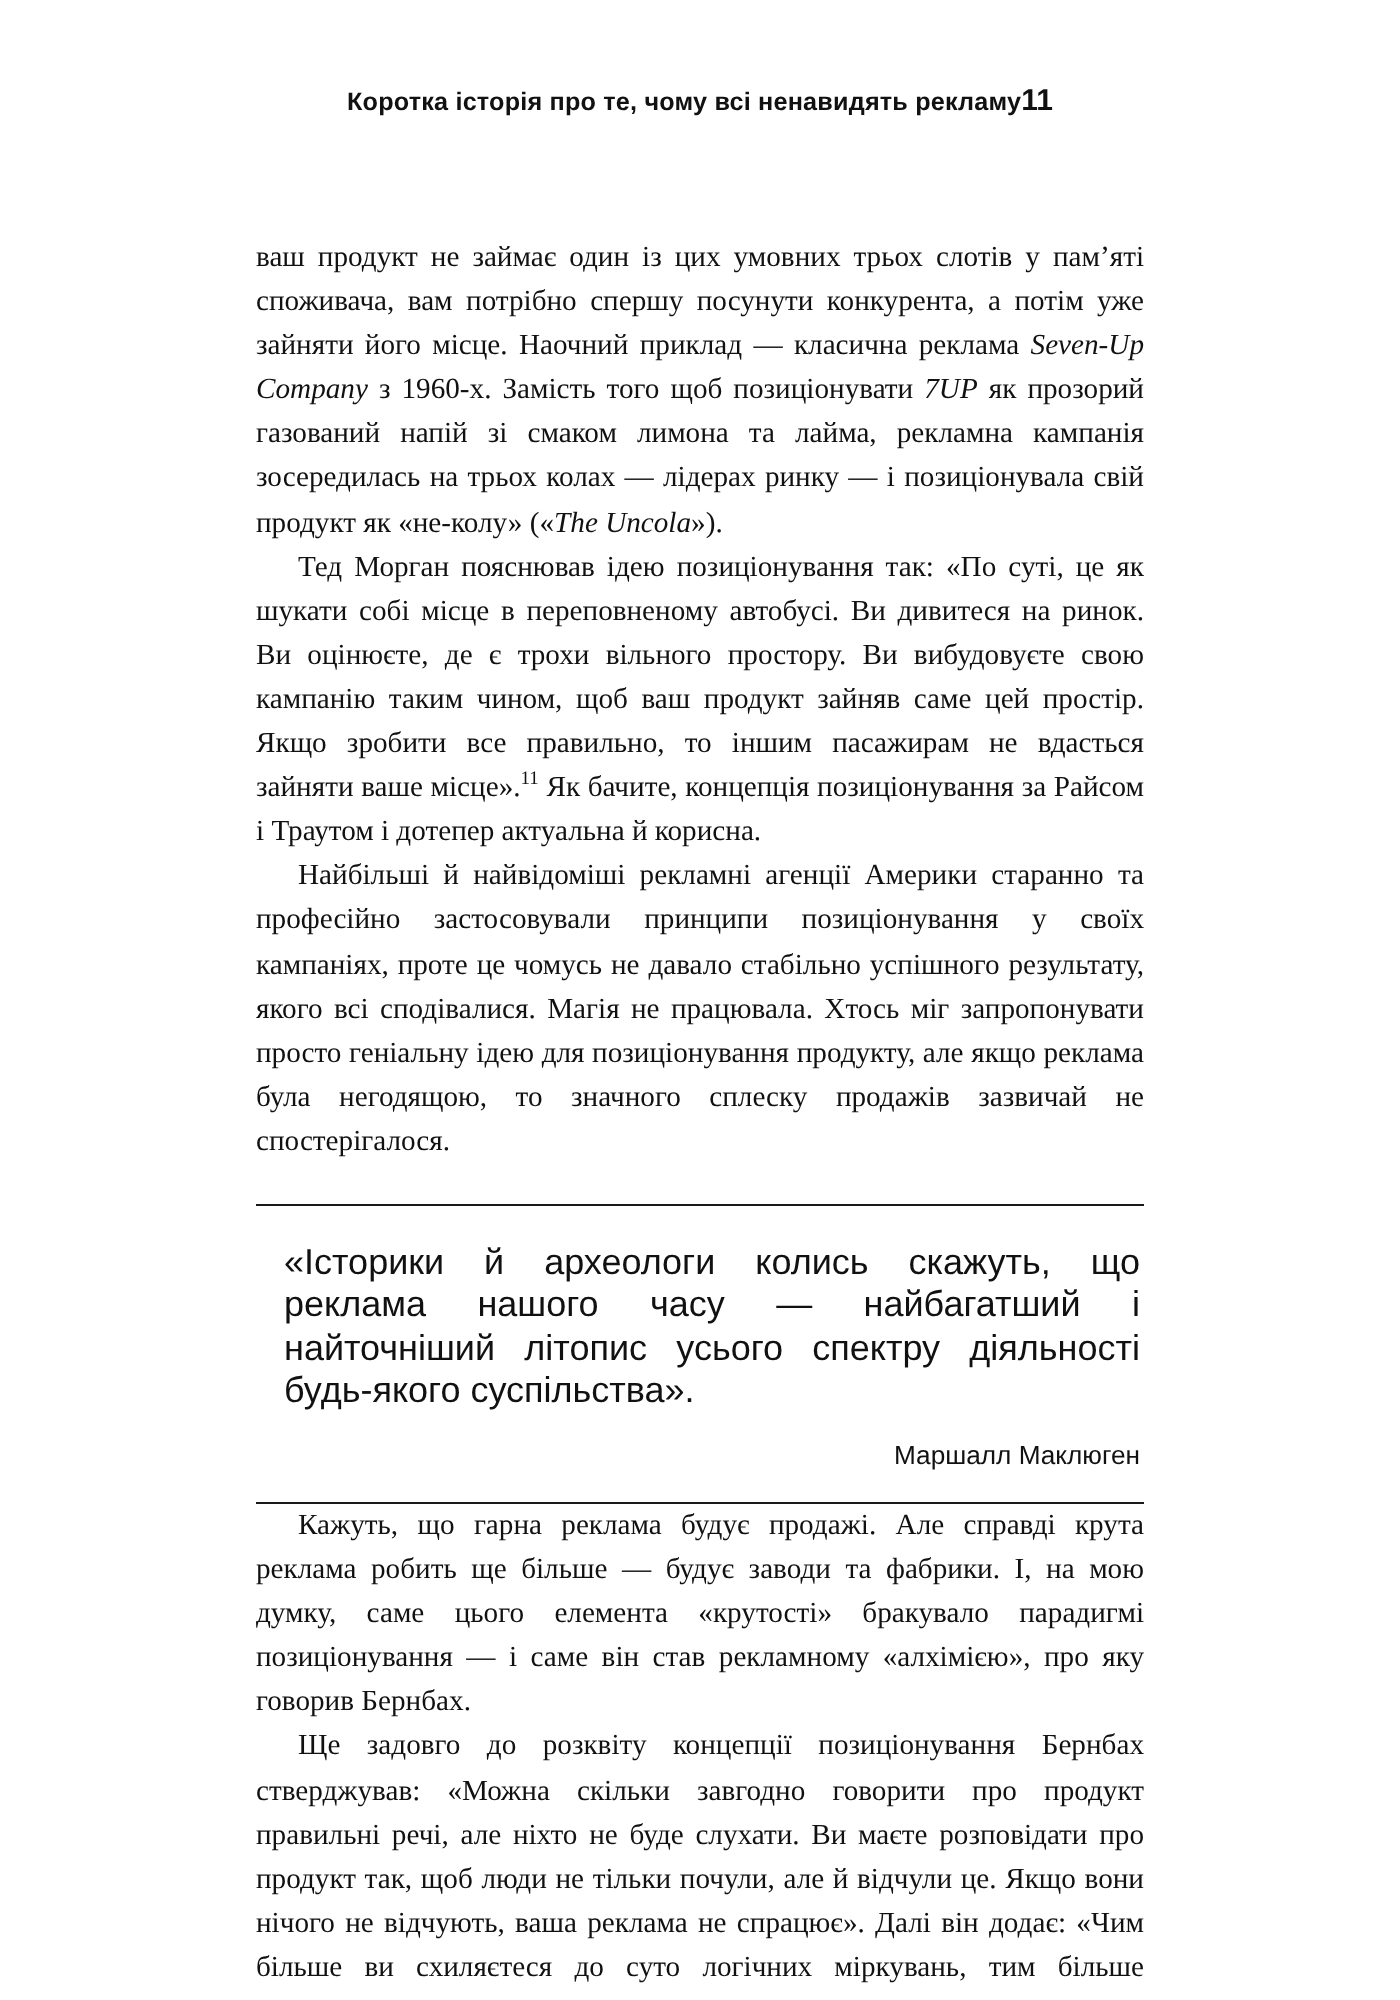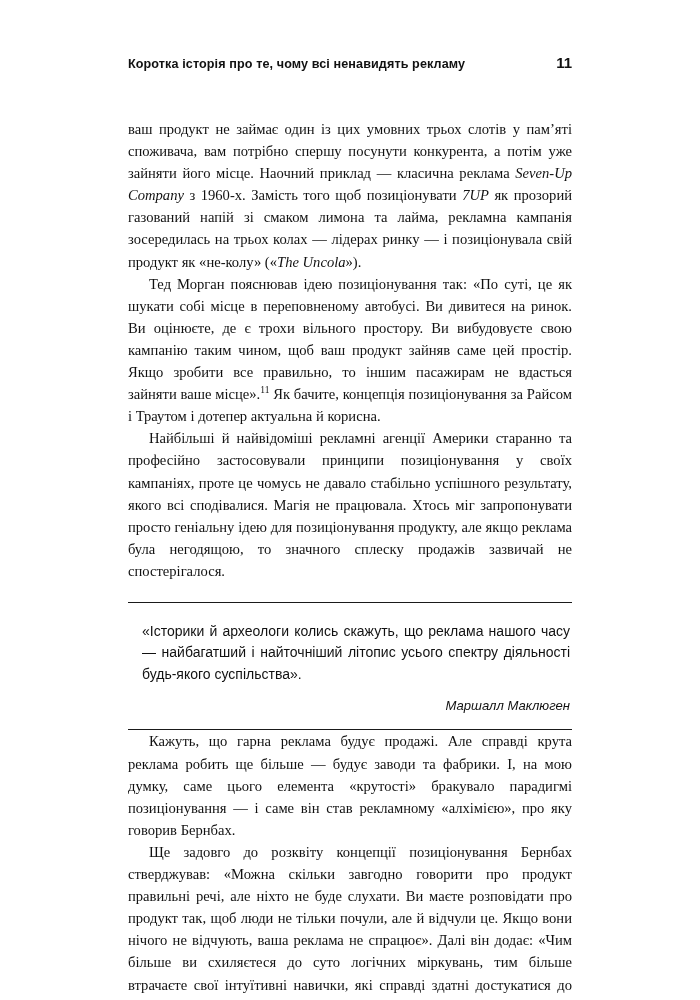--- a/index.html
+++ b/index.html
@@ -13,26 +13,26 @@
     overflow: hidden;
   }
   .page {
     position: relative;
     width: 700px;
     height: 1000px;
     padding: 0;
   }
   .running-head {
     position: absolute;
-    top: 54px;
+    top: 42px;
     left: 128px;
     right: 128px;
     display: flex;
     align-items: baseline;
-    justify-content: space-between;
+    justify-content: center;
     font-family: "Liberation Sans", sans-serif;
   }
   .running-head .title {
     font-size: 12.6px;
     font-weight: bold;
     letter-spacing: 0.1px;
     color: #111111;
   }
   .running-head .folio {
     font-size: 15px;
@@ -61,31 +61,30 @@
   .quote-block {
     margin-top: 20px;
     padding-top: 18px;
     padding-bottom: 16px;
     border-top: 1.6px solid #1a1a1a;
     border-bottom: 1.6px solid #1a1a1a;
   }
   .quote-block p.quote {
     margin: 0;
     font-family: "Liberation Sans", sans-serif;
-    font-size: 14px;
+    font-size: 18px;
     line-height: 21.5px;
     text-align: justify;
     padding-left: 14px;
     padding-right: 2px;
     color: #111111;
   }
   .quote-block p.attrib {
     margin: 13px 0 0 0;
     font-family: "Liberation Sans", sans-serif;
-    font-style: italic;
     font-size: 13.1px;
     text-align: right;
     padding-right: 2px;
     color: #111111;
   }
   .after-quote { margin-top: 20px; }
 </style>
 </head>
 <body>
 

